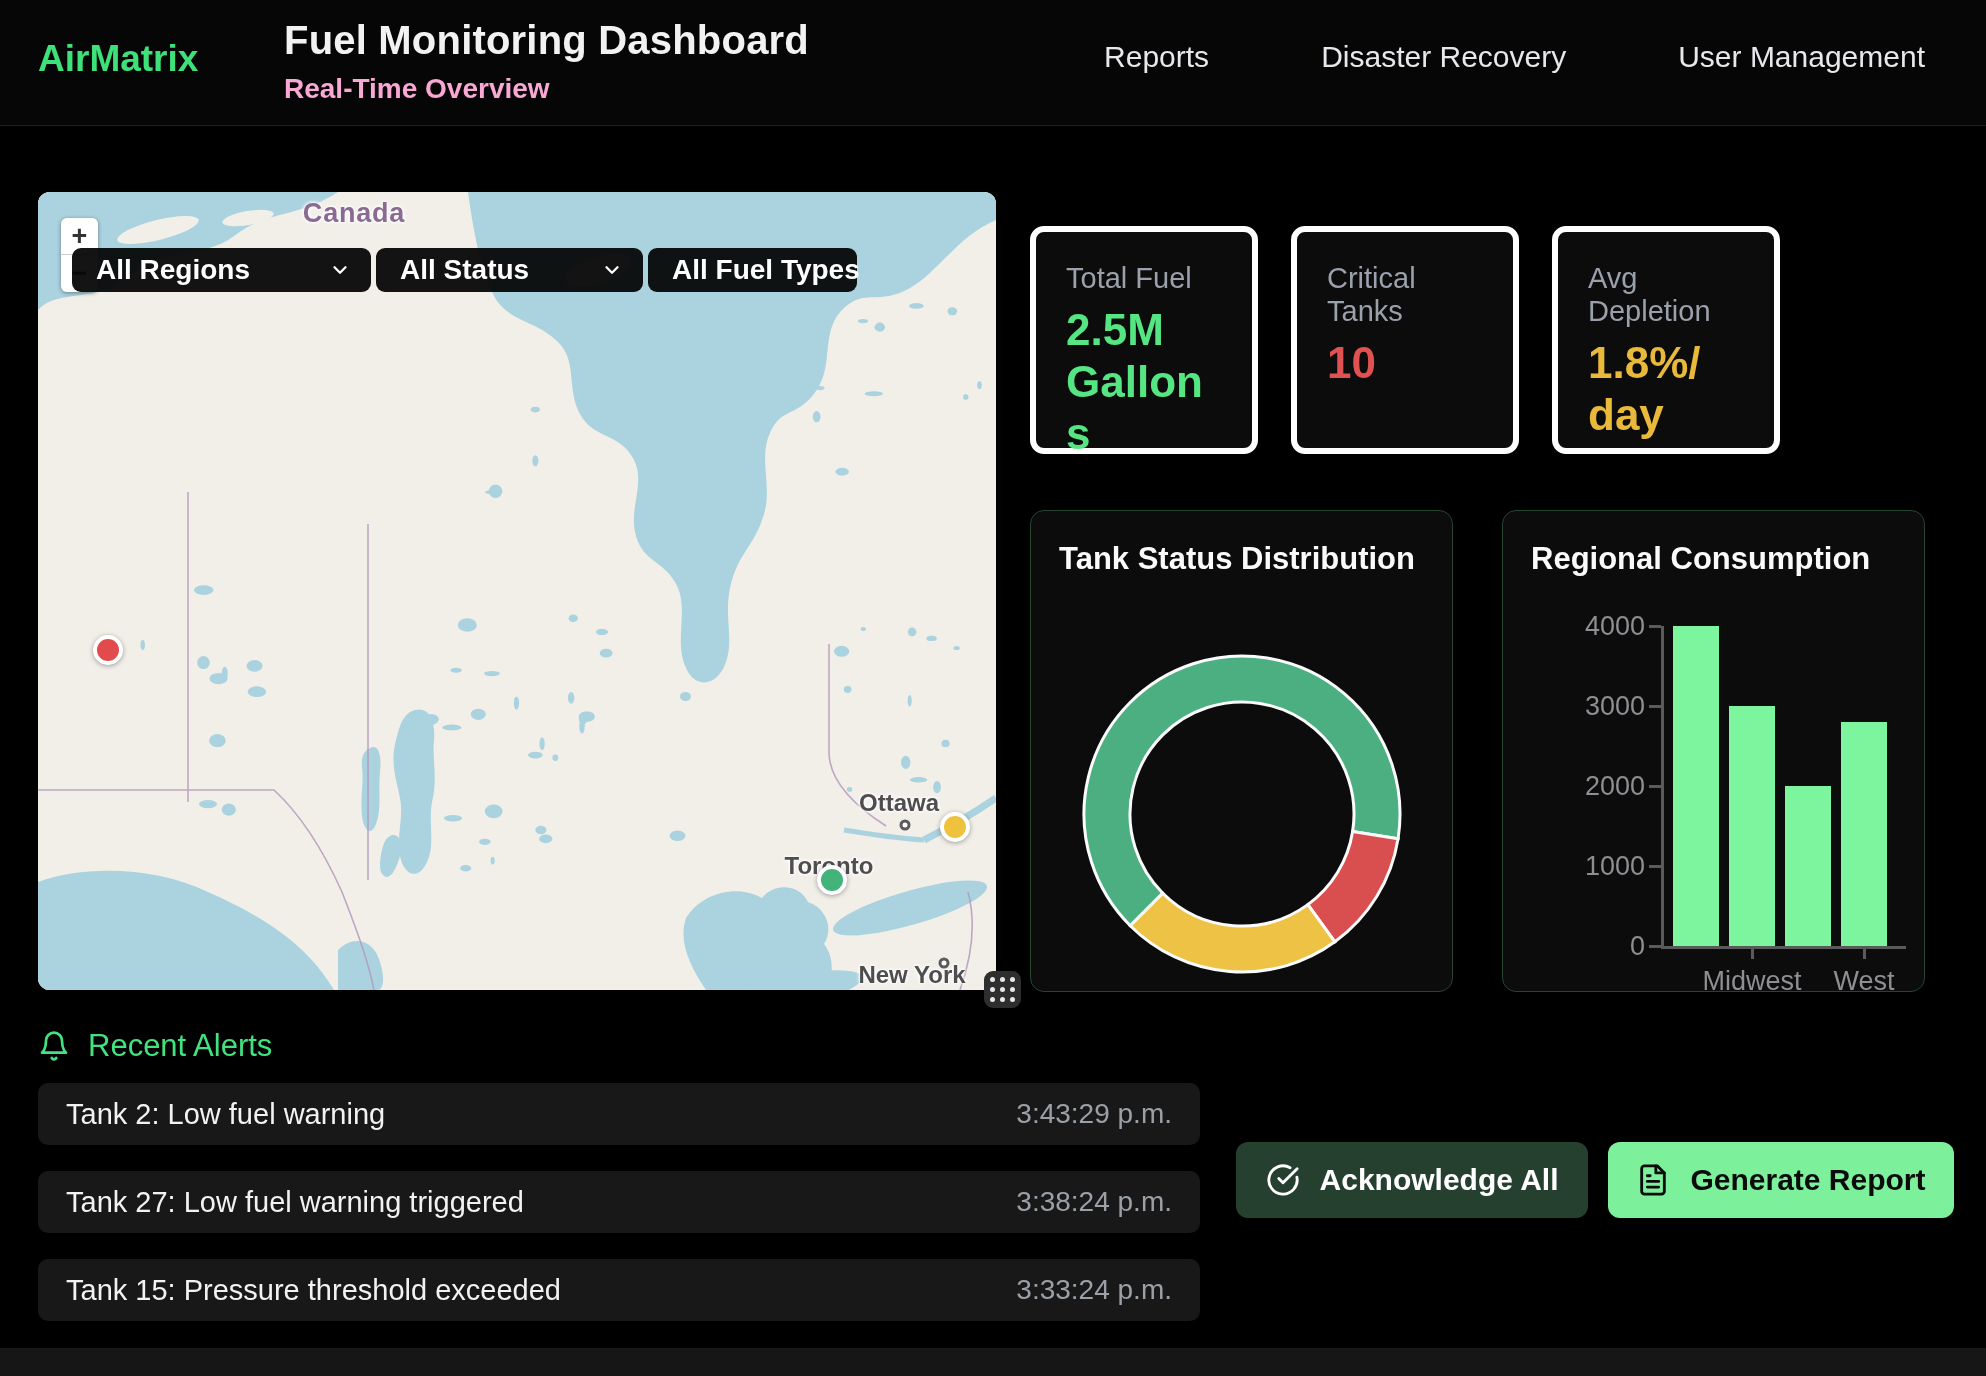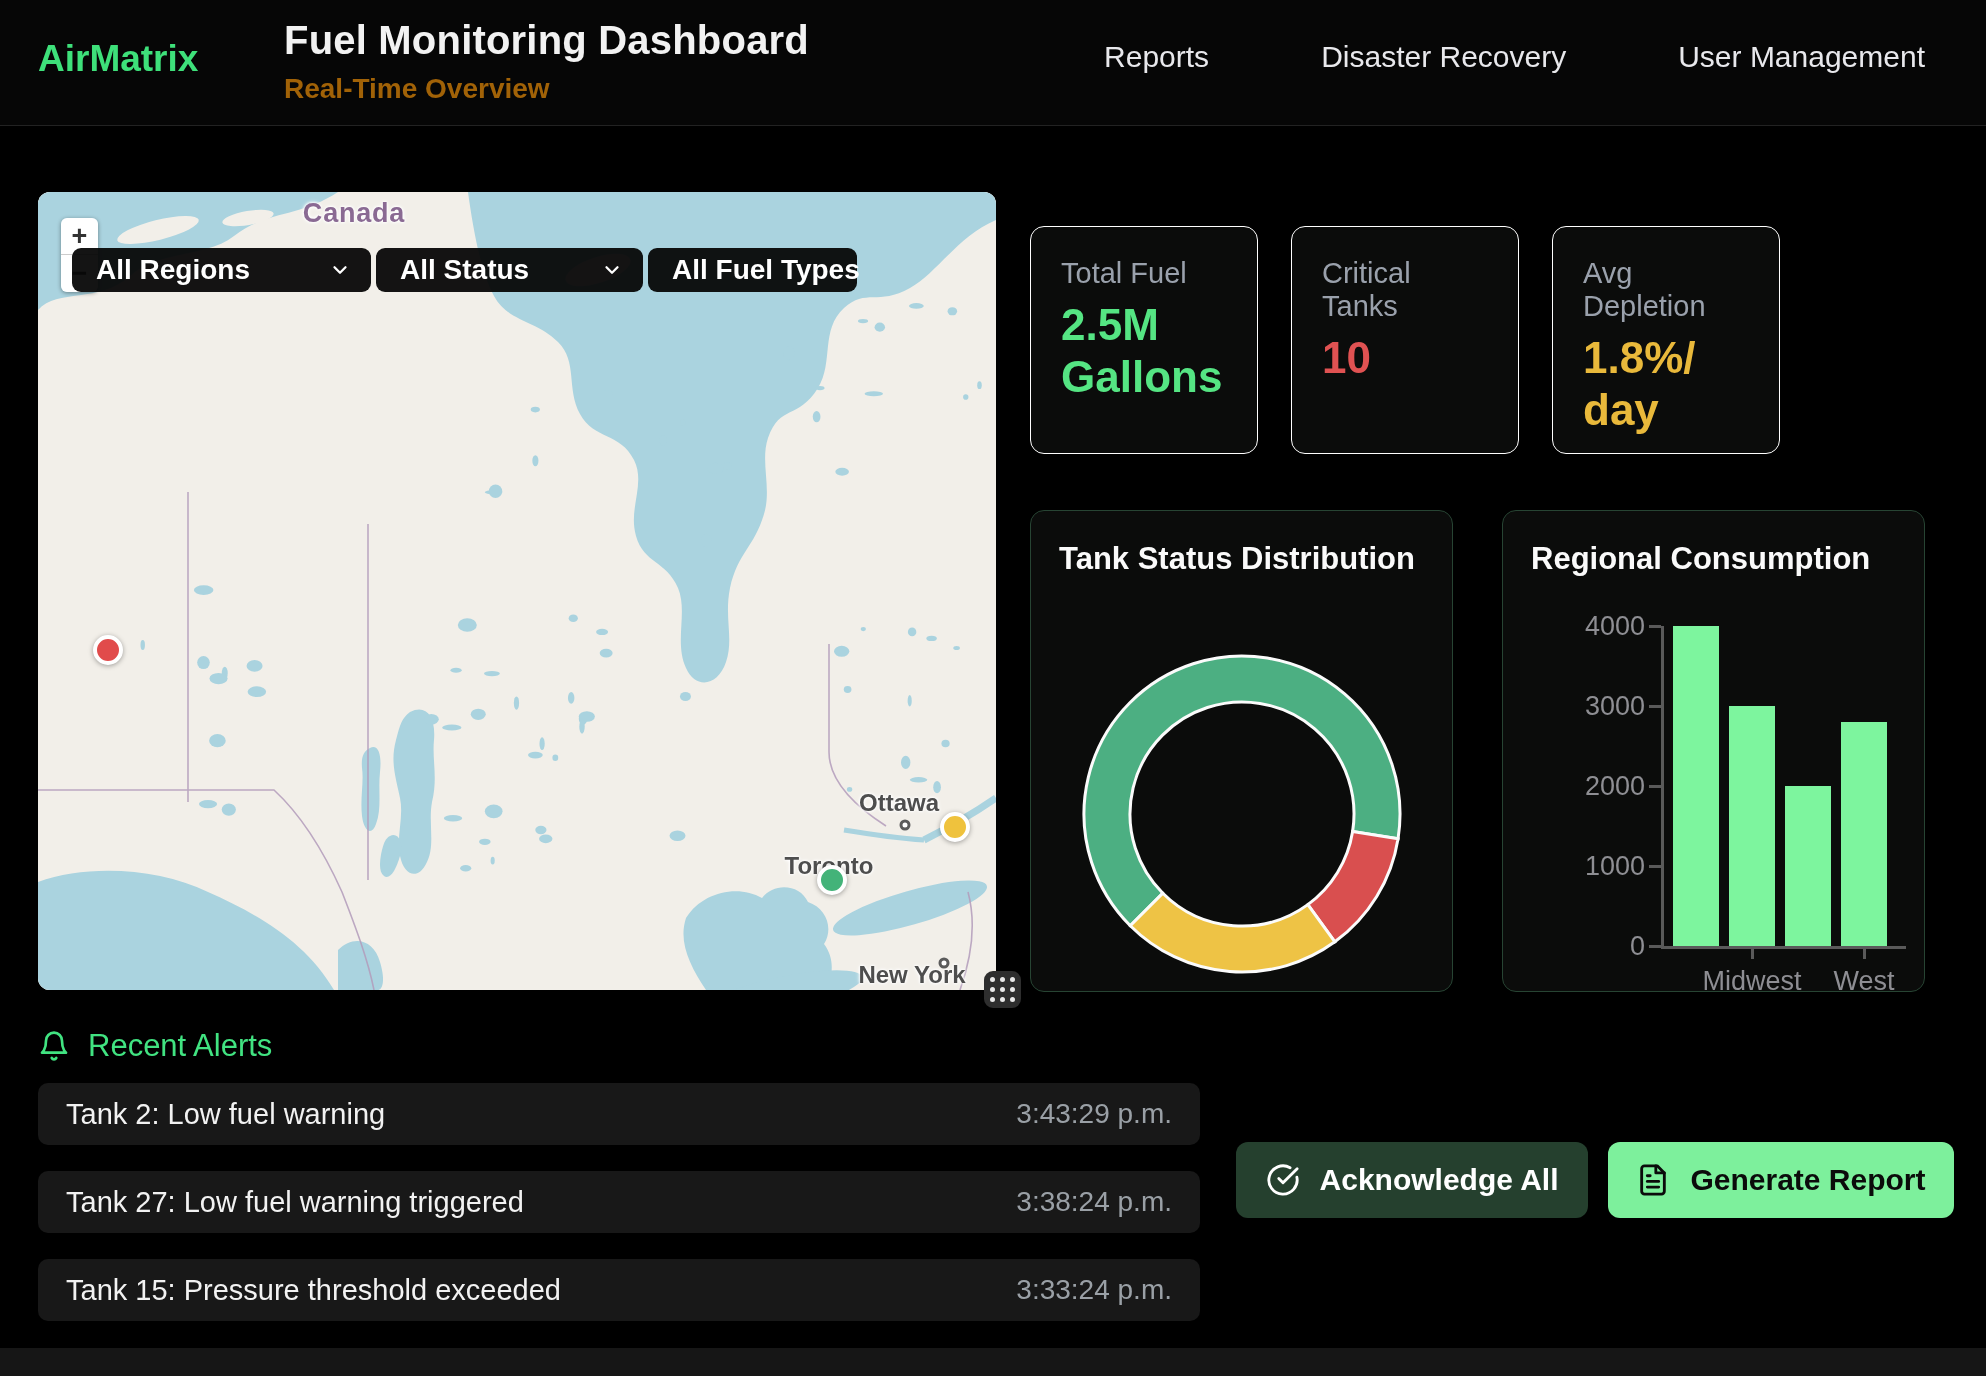--- a/index.html
+++ b/index.html
@@ -5,21 +5,21 @@
   * { margin:0; padding:0; box-sizing:border-box; }
   html,body { width:1986px; height:1376px; background:#000; overflow:hidden;
     font-family:"Liberation Sans", sans-serif; }
 
   
   .header { position:absolute; left:0; top:0; width:1986px; height:126px;
     background:#060606; border-bottom:1px solid #222; }
   .logo { position:absolute; left:38px; top:38px; font-size:37px; font-weight:bold; color:#3ee07a; }
   .title-block { position:absolute; left:284px; top:18px; }
   .page-title { font-size:40px; font-weight:bold; color:#f2f2f2; letter-spacing:.2px; }
-  .page-subtitle { margin-top:10px; font-size:28px; font-weight:600; color:#a16207; }
+  .page-subtitle { margin-top:10px; font-size:28px; font-weight:600; color:#f9a8d4; }
   .nav { position:absolute; right:61px; top:40px; display:flex; gap:112px; }
   .nav-item { font-size:30px; color:#e8e8ec; cursor:pointer; white-space:nowrap; }
 
   
   .map-panel { position:absolute; left:38px; top:192px; width:958px; height:798px;
     border-radius:12px; overflow:hidden; background:#f2efe9; }
   .map-svg { position:absolute; left:0; top:0; }
   .map-label { position:absolute; transform:translate(-50%,-50%); color:#4e4e4e;
     font-size:24px; font-weight:600; white-space:nowrap;
     text-shadow:0 0 3px #fff,0 0 3px #fff,0 0 5px #fff; }
@@ -42,21 +42,21 @@
     white-space:nowrap; }
   .filter:nth-child(1){ width:299px; } .filter:nth-child(2){ width:267px; } .filter:nth-child(3){ width:209px; }
   .drag-handle { position:absolute; left:984px; top:971px; width:37px; height:37px;
     background:#2e2e2e; border-radius:9px; z-index:6; display:grid;
     grid-template-columns:repeat(3,6px); grid-template-rows:repeat(3,6px); gap:4px;
     align-content:center; justify-content:center; cursor:grab; }
   .drag-handle i { width:5px; height:5px; border-radius:50%; background:#e8e8e8; }
 
   
   .stats-row { position:absolute; left:1030px; top:226px; width:895px; display:flex; gap:33px; }
-  .stat-card { width:228px; height:228px; background:#0b0c0b; border:1px solid #ffffff;
+  .stat-card { width:228px; height:228px; background:#0b0c0b; border:6px solid #ffffff;
     border-radius:14px; padding:30px 30px; }
   .stat-label { font-size:29px; color:#9aa1ac; }
   .stat-value { margin-top:9px; font-size:44px; font-weight:bold; line-height:1.18;
     max-width:175px; overflow-wrap:anywhere; }
   .charts-row { position:absolute; left:1030px; top:510px; width:895px; display:flex; gap:49px; }
   .chart-card { position:relative; width:423px; height:482px; background:#0b0c0b;
     border:1px solid #274433; border-radius:14px; padding:30px 28px; }
   .chart-title { font-size:31px; font-weight:bold; color:#fafafa; }
   .donut-svg { position:absolute; left:0; top:88px; }
   .bar-chart { position:absolute; left:0; top:90px; width:423px; height:380px; font-size:27px; color:#8e8e93; }

